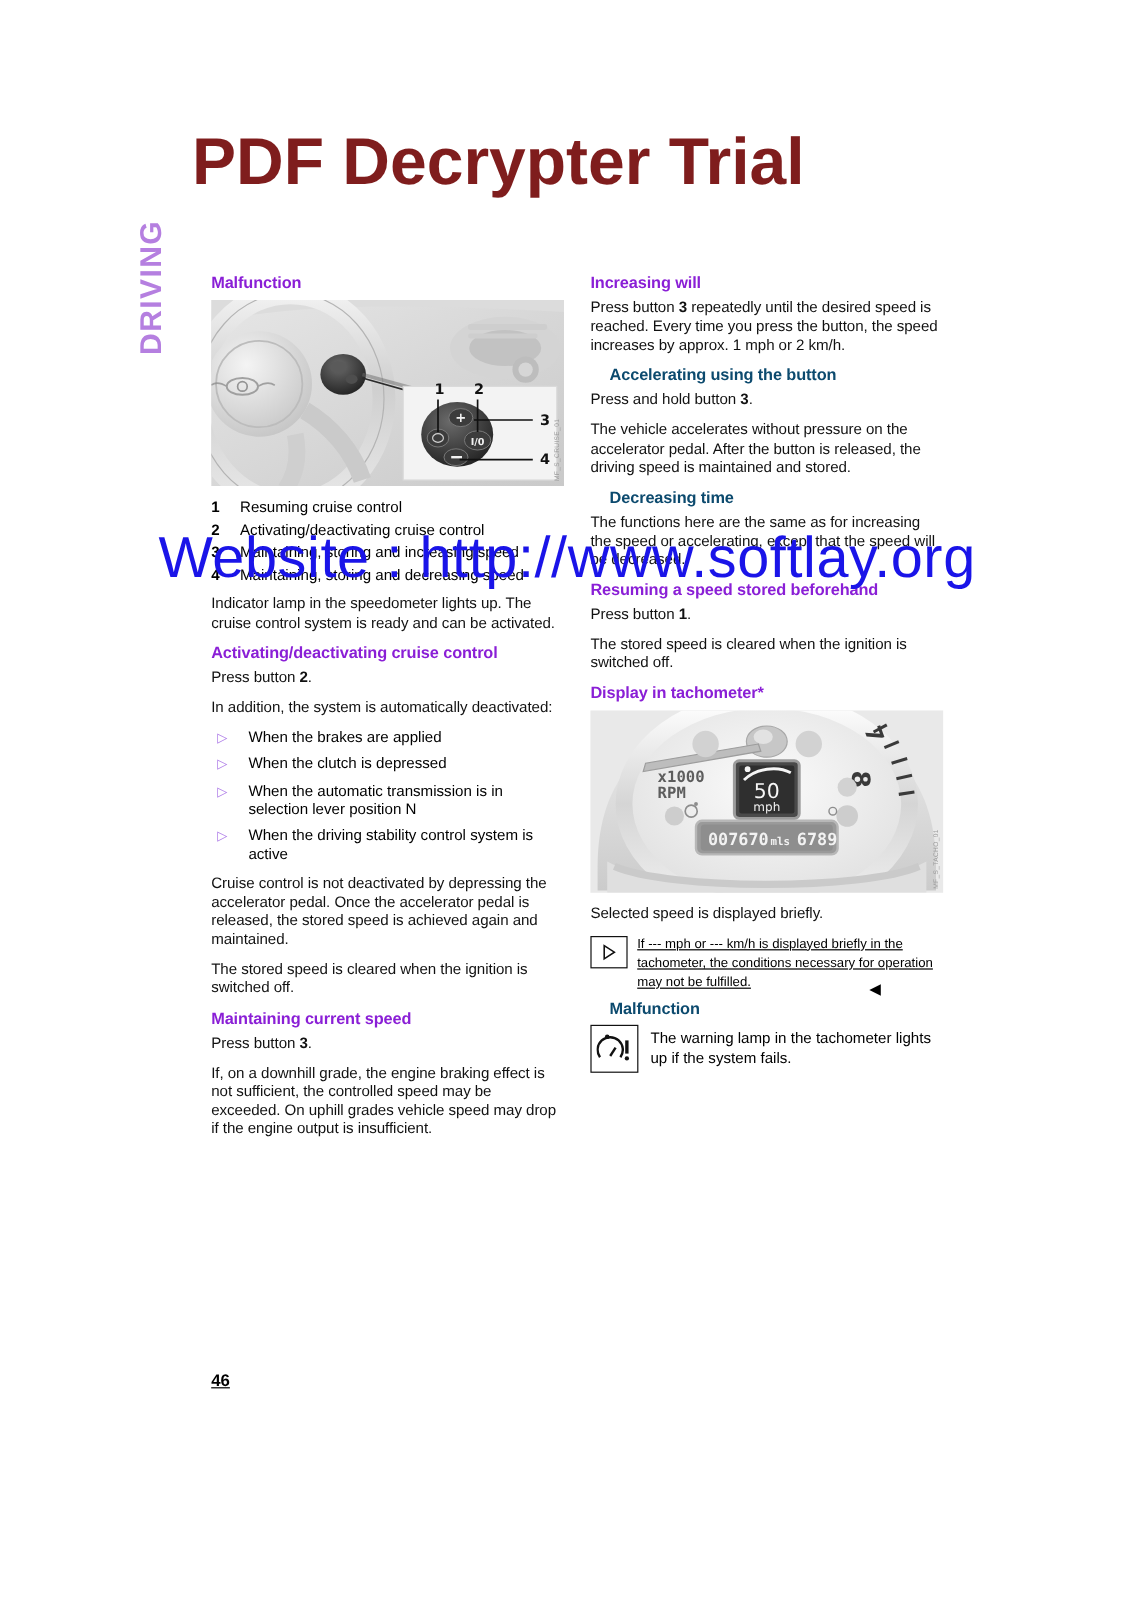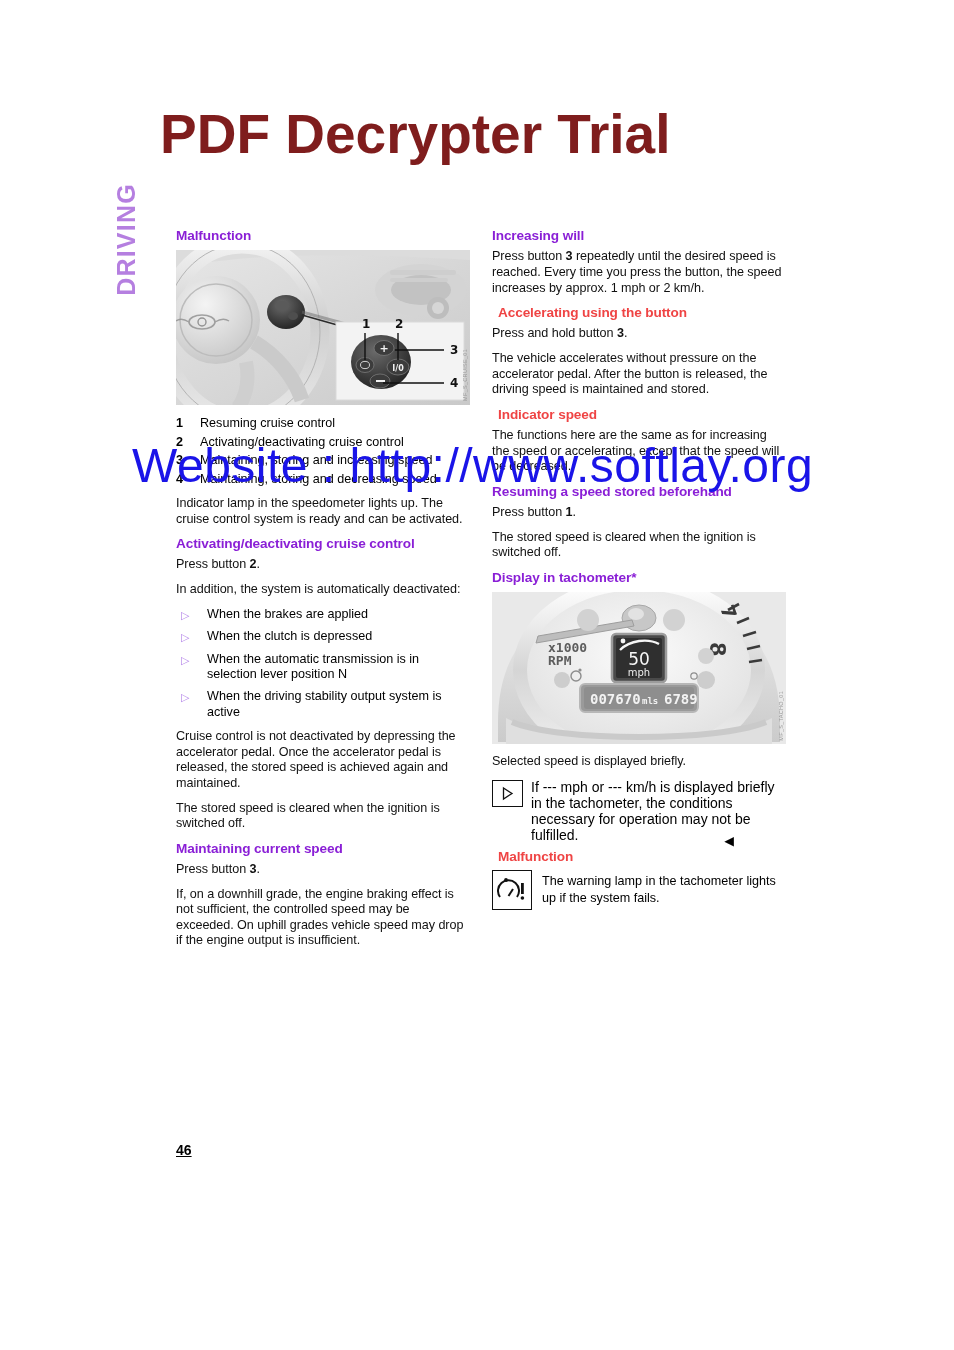--- a/index.html
+++ b/index.html
@@ -44,22 +44,22 @@
   
   .col{position:absolute;top:228px;width:294px;}
   .col-left{left:176px;}
   .col-right{left:492px;}
 
   h2.sec{
     font-size:13.6px;font-weight:700;color:#8a1fd6;
     margin:0 0 5px 0;line-height:1.2;letter-spacing:-0.1px;
   }
   h3.sub{
-    font-size:13.6px;font-weight:700;color:#ef4444;
-    margin:0 0 5px 6px;line-height:1.2;letter-spacing:-0.1px;
+    font-size:13.6px;font-weight:700;color:#0c4a6e;
+    margin:0 0 5px 16px;line-height:1.2;letter-spacing:-0.1px;
   }
   p.body{
     font-size:12.6px;line-height:15.6px;margin:0 0 9px 0;
     color:#111;letter-spacing:-0.05px;
   }
   p.body:last-child{margin-bottom:0;}
   .gap-top{margin-top:14px;}
   .gap-top-lg{margin-top:20px;}
   b{font-weight:700;}
 
@@ -75,21 +75,21 @@
   .bullet-mark{width:26px;flex:none;color:#b07fe8;font-size:11px;padding-left:5px;padding-top:1px;}
   .bullet-txt{flex:1;}
 
   
   .note{display:flex;margin:2px 0 9px 0;}
   .note-icon{
     width:29px;height:25px;flex:none;border:1.1px solid #111;
     display:flex;align-items:center;justify-content:center;
     margin-right:8px;margin-top:1px;background:#fff;
   }
-  .note-body{flex:1;font-size:14px;line-height:16.2px;}
+  .note-body{flex:1;font-size:11px;line-height:16.2px;text-decoration:underline;}
   .note-tail{font-size:12.6px;line-height:16.2px;}
 
   .warn{display:flex;margin:4px 0 0 0;}
   .warn-icon{
     width:38px;height:38px;flex:none;border:1.1px solid #111;background:#fff;
     display:flex;align-items:center;justify-content:center;margin-right:10px;
   }
   .warn-body{flex:1;font-size:12.6px;line-height:16.8px;padding-top:3px;}
 
   
@@ -239,21 +239,21 @@
       <div class="bullet-row">
         <div class="bullet-mark">▷</div>
         <div class="bullet-txt">When the clutch is depressed</div>
       </div>
       <div class="bullet-row">
         <div class="bullet-mark">▷</div>
         <div class="bullet-txt">When the automatic transmission is in selection lever position N</div>
       </div>
       <div class="bullet-row">
         <div class="bullet-mark">▷</div>
-        <div class="bullet-txt">When the driving stability output system is active</div>
+        <div class="bullet-txt">When the driving stability control system is active</div>
       </div>
     </div>
 
     <p class="body">Cruise control is not deactivated by depressing the accelerator pedal. Once the accelerator pedal is released, the stored speed is achieved again and maintained.</p>
     <p class="body">The stored speed is cleared when the ignition is switched off.</p>
 
     <h2 class="sec gap-top">Maintaining current speed</h2>
 
     <p class="body"><span>Press button </span><b>3</b><span>.</span></p>
 
@@ -262,21 +262,21 @@
 
   <div class="col col-right">
 
     <h2 class="sec">Increasing will</h2>
     <p class="body"><span>Press button </span><b>3</b><span> repeatedly until the desired speed is reached. Every time you press the button, the speed increases by  approx. 1 mph or 2 km/h.</span></p>
 
     <h3 class="sub gap-top">Accelerating using the button</h3>
     <p class="body"><span>Press and hold button </span><b>3</b><span>.</span></p>
     <p class="body">The vehicle accelerates without pressure on the accelerator pedal. After the button is released, the driving speed is maintained and stored.</p>
 
-    <h3 class="sub gap-top">Indicator speed</h3>
+    <h3 class="sub gap-top">Decreasing time</h3>
     <p class="body">The functions here are the same as for increasing the speed or accelerating, except that the speed will be decreased.</p>
 
     <h2 class="sec gap-top">Resuming a speed stored beforehand</h2>
     <p class="body"><span>Press button </span><b>1</b><span>.</span></p>
     <p class="body">The stored speed is cleared when the ignition is switched off.</p>
 
     <h2 class="sec gap-top">Display in tachometer*</h2>
 
     <div class="fig" style="width:294px;height:152px;">
       <svg width="294" height="152" viewBox="0 0 294 152">

